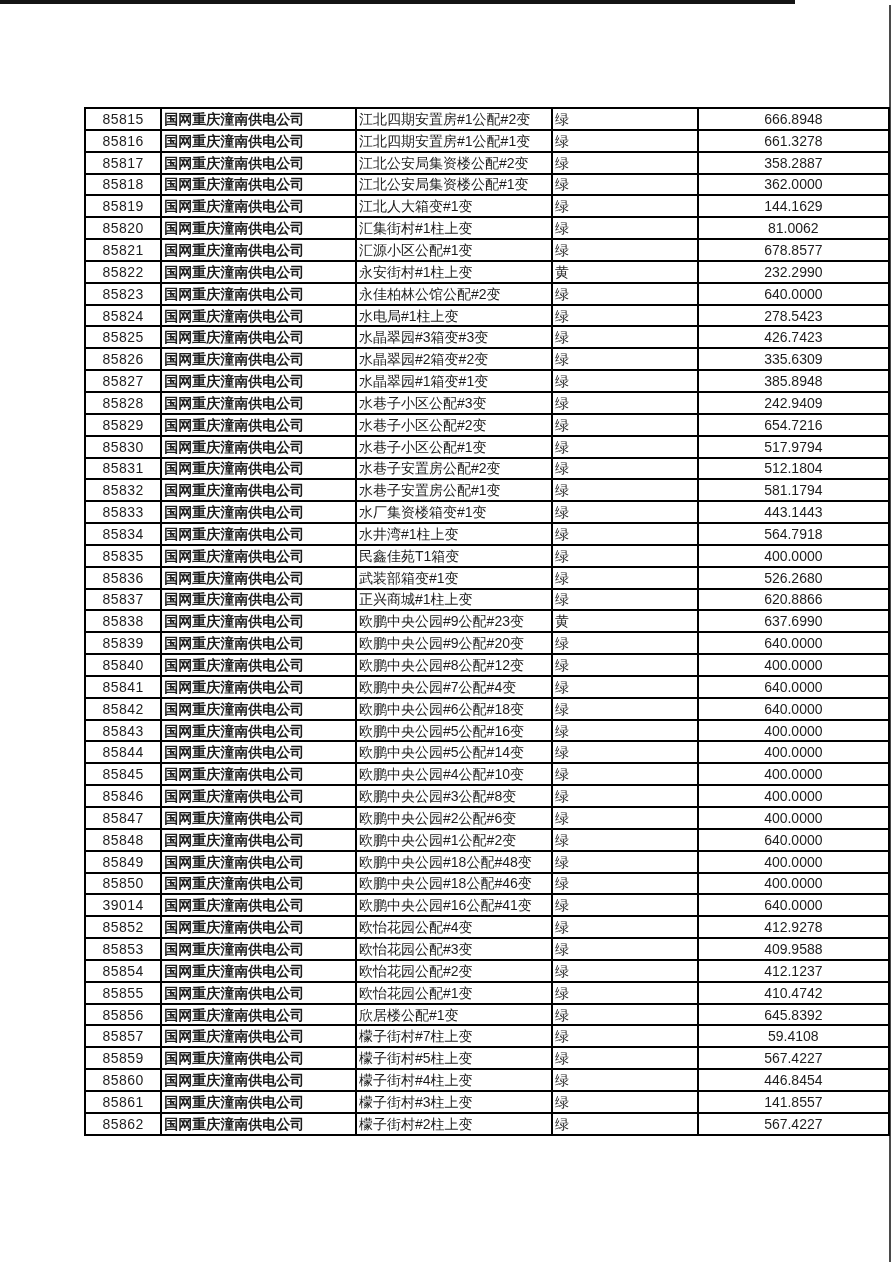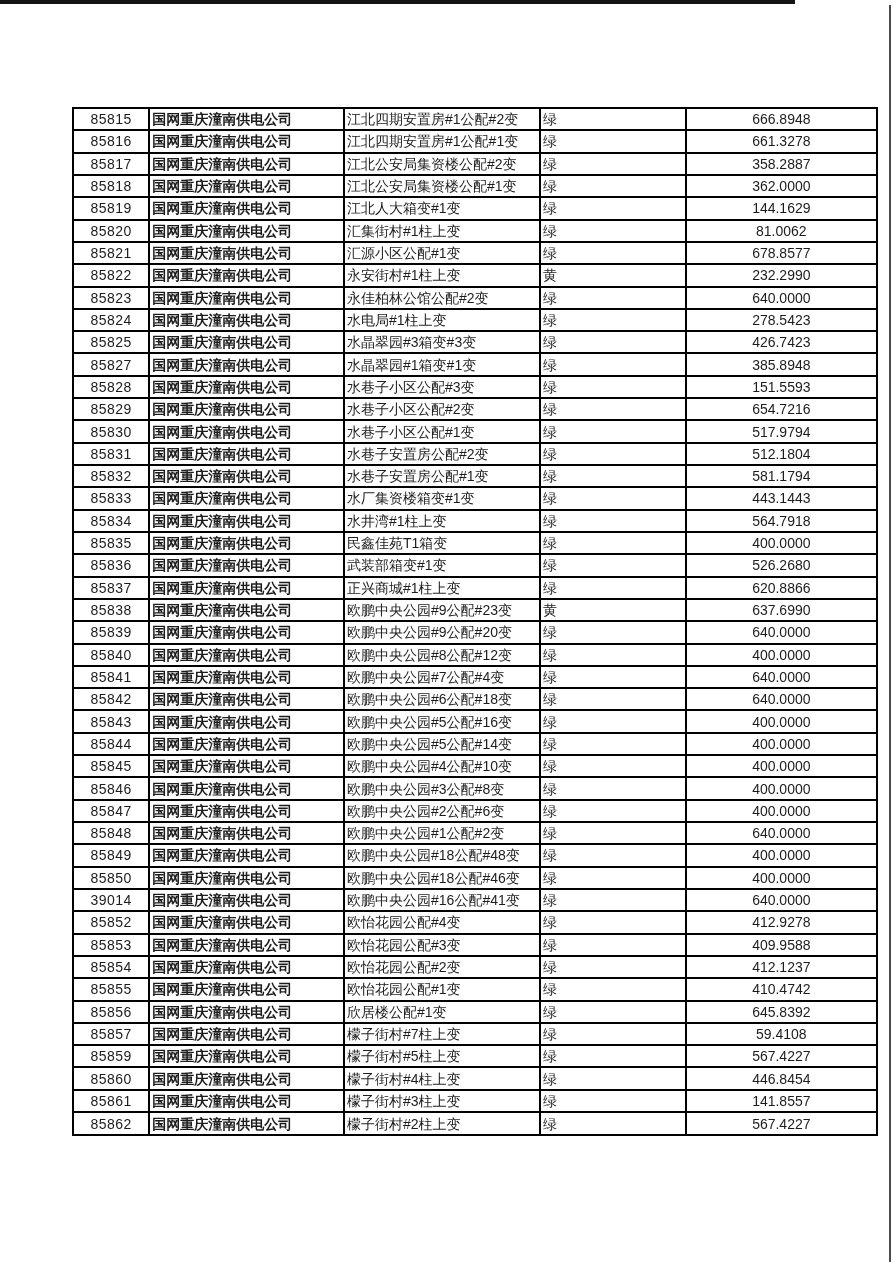--- a/index.html
+++ b/index.html
@@ -26,21 +26,21 @@
   .right-edge-line {
     position: absolute;
     left: 889px;
     top: 5px;
     width: 2px;
     height: 1257px;
     background: #4a4a4a;
   }
   .table-wrap {
     position: absolute;
-    left: 72px;
+    left: 84px;
     top: 107px;
     width: 806px;
     height: 1029px;
   }
   table.grid {
     width: 100%;
     height: 100%;
     border-collapse: collapse;
     table-layout: fixed;
     border: 2px solid #000;
@@ -148,32 +148,39 @@
           <td class="c4">278.5423</td>
         </tr>
         <tr>
           <td class="c0">85825</td>
           <td class="c1">国网重庆潼南供电公司</td>
           <td class="c2">水晶翠园#3箱变#3变</td>
           <td class="c3">绿</td>
           <td class="c4">426.7423</td>
         </tr>
         <tr>
+          <td class="c0">85826</td>
+          <td class="c1">国网重庆潼南供电公司</td>
+          <td class="c2">水晶翠园#2箱变#2变</td>
+          <td class="c3">绿</td>
+          <td class="c4">335.6309</td>
+        </tr>
+        <tr>
           <td class="c0">85827</td>
           <td class="c1">国网重庆潼南供电公司</td>
           <td class="c2">水晶翠园#1箱变#1变</td>
           <td class="c3">绿</td>
           <td class="c4">385.8948</td>
         </tr>
         <tr>
           <td class="c0">85828</td>
           <td class="c1">国网重庆潼南供电公司</td>
           <td class="c2">水巷子小区公配#3变</td>
           <td class="c3">绿</td>
-          <td class="c4">151.5593</td>
+          <td class="c4">242.9409</td>
         </tr>
         <tr>
           <td class="c0">85829</td>
           <td class="c1">国网重庆潼南供电公司</td>
           <td class="c2">水巷子小区公配#2变</td>
           <td class="c3">绿</td>
           <td class="c4">654.7216</td>
         </tr>
         <tr>
           <td class="c0">85830</td>

